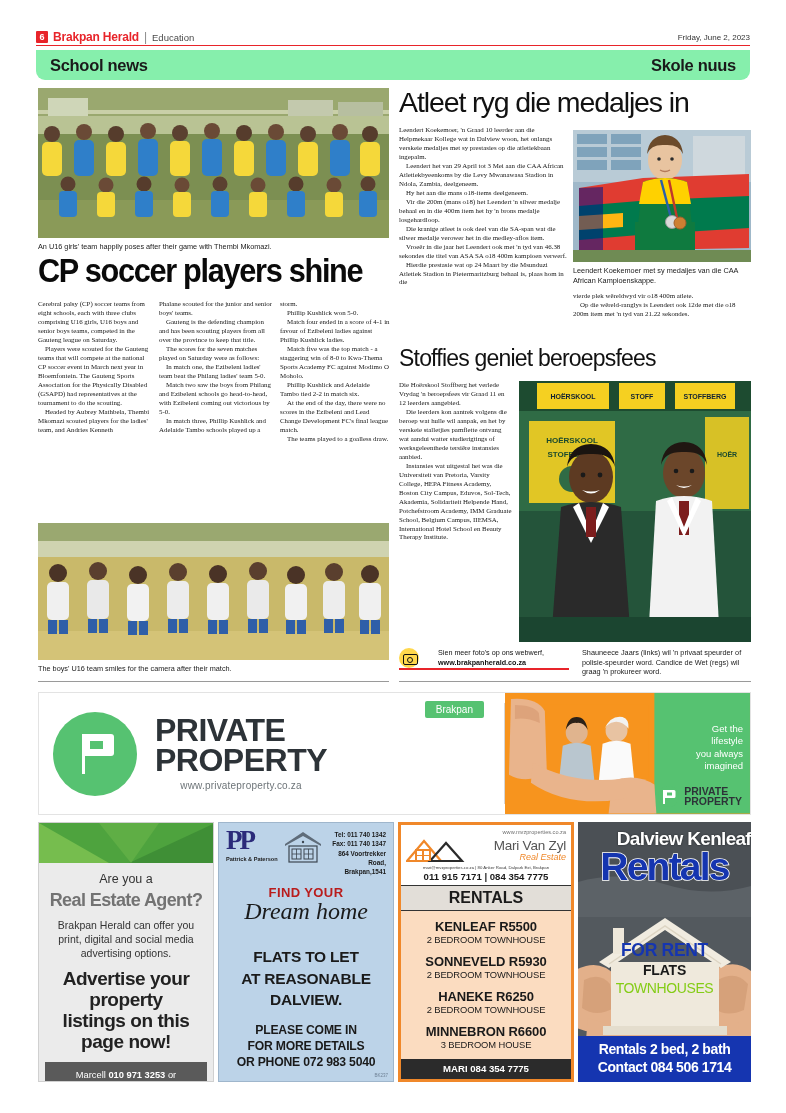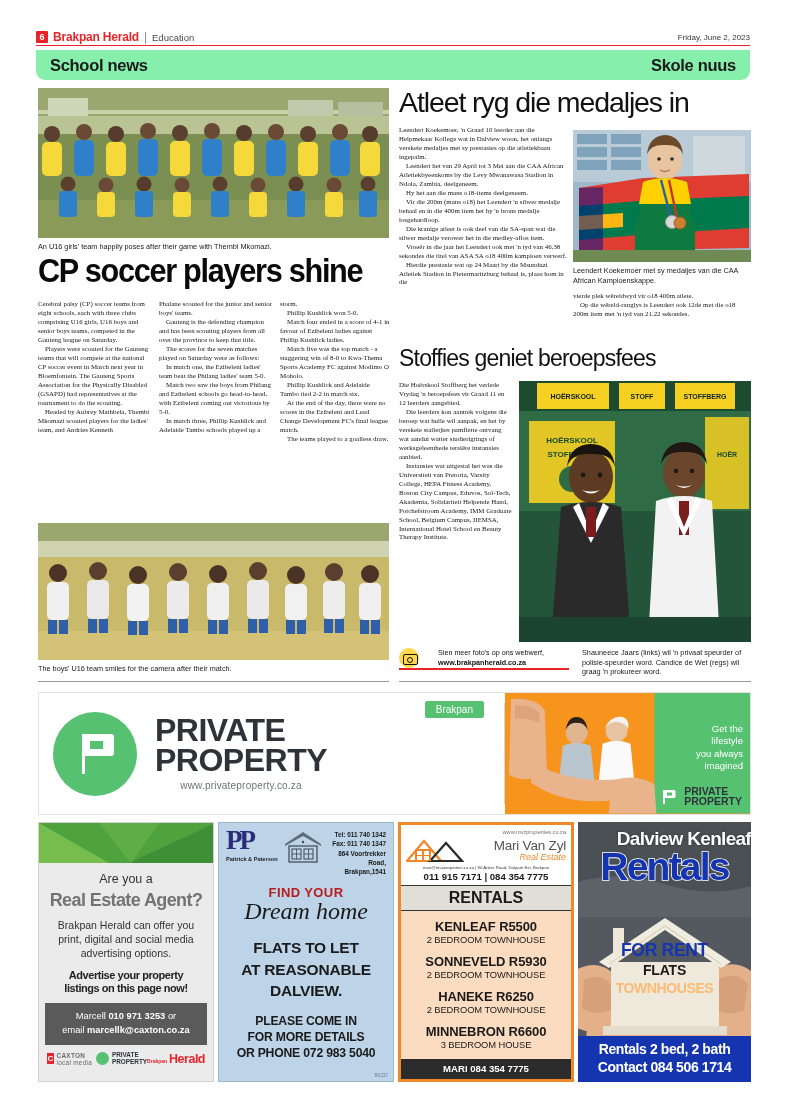--- a/index.html
+++ b/index.html
@@ -100,21 +100,21 @@
   #ad3 { left:398px; width:176px; background:#fff; border:3px solid #f0882a; }
   #ad4 { left:578px; width:173px; background:#4e5358; }
 
   
   .a1-top { position:relative; height:40px; background:#4ea33e; overflow:hidden; }
   .a1-c { text-align:center; padding:0 9px; }
   .a1-q1 { font-size:12.5px; color:#333; margin-top:9px; }
   .a1-q2 { font-size:18px; font-weight:bold; color:#737373; letter-spacing:-0.6px; line-height:1.05; margin-top:5px;
            font-family:"Liberation Sans", sans-serif; }
   .a1-p { font-size:10.5px; color:#333; line-height:1.32; margin-top:9px; }
-  .a1-b { font-size:11px; font-weight:bold; color:#222; line-height:1.1; margin-top:9px; letter-spacing:-0.45px; }
+  .a1-b { font-size:19px; font-weight:bold; color:#222; line-height:1.1; margin-top:9px; letter-spacing:-0.45px; }
   .a1-bar { background:#5a5a5a; color:#fff; margin:9px 6px 0; padding:7px 4px; font-size:9.3px; line-height:1.5; text-align:center; }
   .a1-bar b { font-weight:bold; }
   .a1-logos { display:flex; align-items:center; justify-content:space-between; padding:7px 8px 0; }
   .a1-cax { display:flex; align-items:center; gap:3px; }
   .a1-cax .sq { width:11px; height:11px; background:#e8242a; color:#fff; font-size:8px; font-weight:bold;
                 display:flex; align-items:center; justify-content:center; }
   .a1-cax .tx { font-size:6.4px; color:#6a6a6a; letter-spacing:0.3px; }
   .a1-pp { display:flex; align-items:center; gap:3px; }
   .a1-pp .c { width:13px; height:13px; border-radius:50%; background:#56c271; }
   .a1-pp .t { font-size:6.4px; font-weight:bold; color:#2d3338; line-height:1.05; }
@@ -126,21 +126,21 @@
   .a2-head { display:flex; padding:7px 7px 0; gap:3px; }
   .a2-logo { width:54px; }
   .a2-pp { font-size:27px; font-weight:bold; color:#2b2b7a; line-height:0.8; letter-spacing:-3px;
            font-family:"Liberation Serif", serif; }
   .a2-name { font-size:5.6px; font-weight:bold; color:#1d1d1d; margin-top:4px; }
   .a2-house { width:40px; height:34px; position:relative; }
   .a2-tel { font-size:6.4px; font-weight:bold; color:#1a1a1a; line-height:1.45; text-align:right; flex:1; }
   .a2-find { text-align:center; font-size:13px; font-weight:bold; color:#b91c1c; margin-top:9px; letter-spacing:0.4px; }
   .a2-dream { text-align:center; font-size:24px; color:#1a1a1a; font-family:"Liberation Serif", serif;
               font-style:italic; line-height:1; margin-top:-1px; }
-  .a2-big { text-align:center; font-size:15.5px; font-weight:bold; color:#1a1a1a; line-height:1.38; margin-top:14px; letter-spacing:-0.2px; }
+  .a2-big { text-align:center; font-size:15.5px; font-weight:bold; color:#1a1a1a; line-height:1.38; margin-top:23px; letter-spacing:-0.2px; }
   .a2-sm { text-align:center; font-size:12.2px; font-weight:bold; color:#1a1a1a; line-height:1.32; margin-top:11px; letter-spacing:-0.2px; }
   .a2-code { position:absolute; right:5px; bottom:3px; font-size:4.5px; color:#6f8296; }
 
   
   .a3-hdr { background:#fff; padding:4px 5px 3px; }
   .a3-url { font-size:5.6px; color:#6f6f6f; text-align:right; }
   .a3-brand { display:flex; align-items:flex-end; gap:4px; justify-content:flex-end; }
   .a3-roof { width:62px; height:28px; position:relative; margin-right:auto; }
   .a3-mn { font-size:13.5px; color:#555; line-height:1; letter-spacing:-0.2px; }
   .a3-re { font-size:9px; color:#f0882a; font-style:italic; text-align:right; line-height:1.2; }
@@ -161,21 +161,21 @@
            letter-spacing:-0.7px; margin-top:6px; text-shadow:0 0 2px rgba(0,0,0,.6); }
   .a4-t2 { position:relative; text-align:center; font-size:39px; font-weight:bold; color:#1535b0;
            letter-spacing:-1.8px; line-height:0.92; margin-top:-1px;
            -webkit-text-stroke:1.6px #ffffff; paint-order:stroke fill; }
   .a4-house { position:absolute; left:19px; top:94px; width:136px; height:125px; }
   .a4-fr { position:absolute; left:0; right:0; top:118px; text-align:center; font-size:17.5px;
            font-weight:bold; color:#1535b0; letter-spacing:-0.3px; }
   .a4-fl { position:absolute; left:0; right:0; top:140px; text-align:center; font-size:14px;
            font-weight:bold; color:#1a1a1a; letter-spacing:-0.2px; }
   .a4-tw { position:absolute; left:0; right:0; top:158px; text-align:center; font-size:14px;
-           font-weight:bold; color:#fdba74; letter-spacing:-0.4px; }
+           font-weight:normal; color:#84cc16; letter-spacing:-0.4px; }
   .a4-foot { position:absolute; left:0; right:0; bottom:0; background:#1535b0; color:#fff;
              text-align:center; font-size:14px; font-weight:bold; line-height:1.25; padding:5px 0 6px;
              letter-spacing:-0.4px; }
 </style>
 </head>
 <body>
 
 <div class="page">
 
   <div class="masthead">

